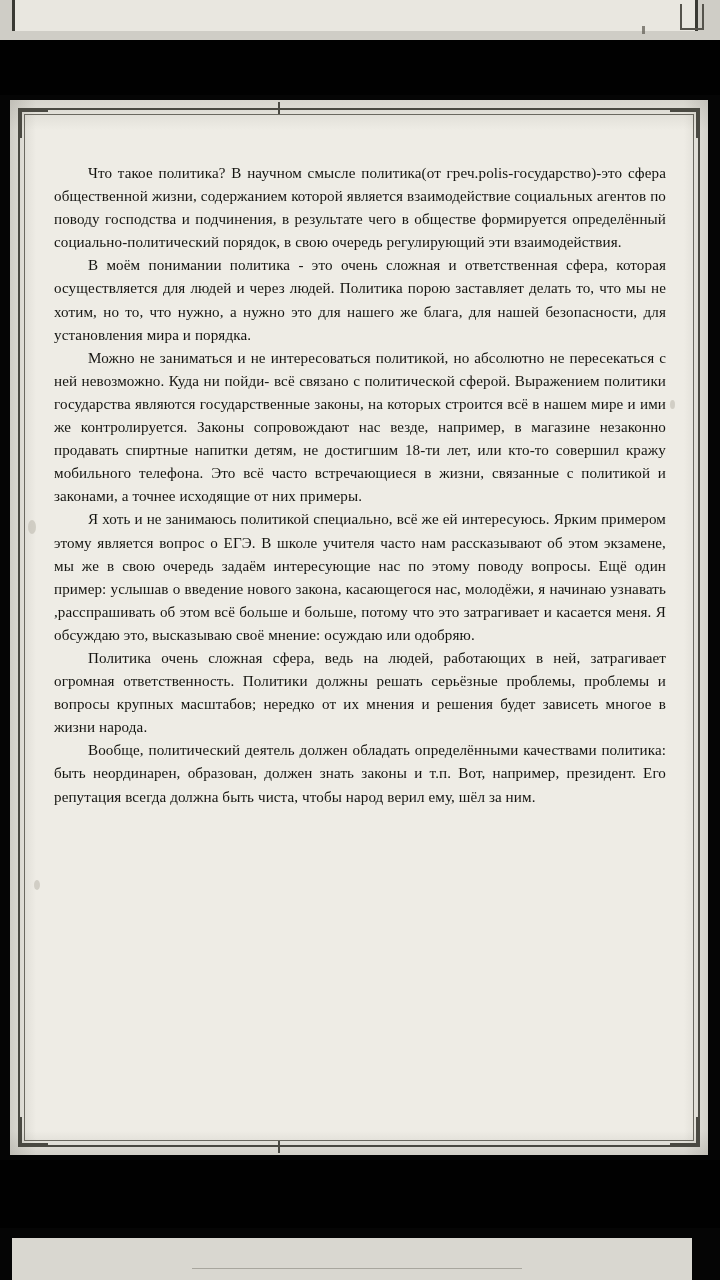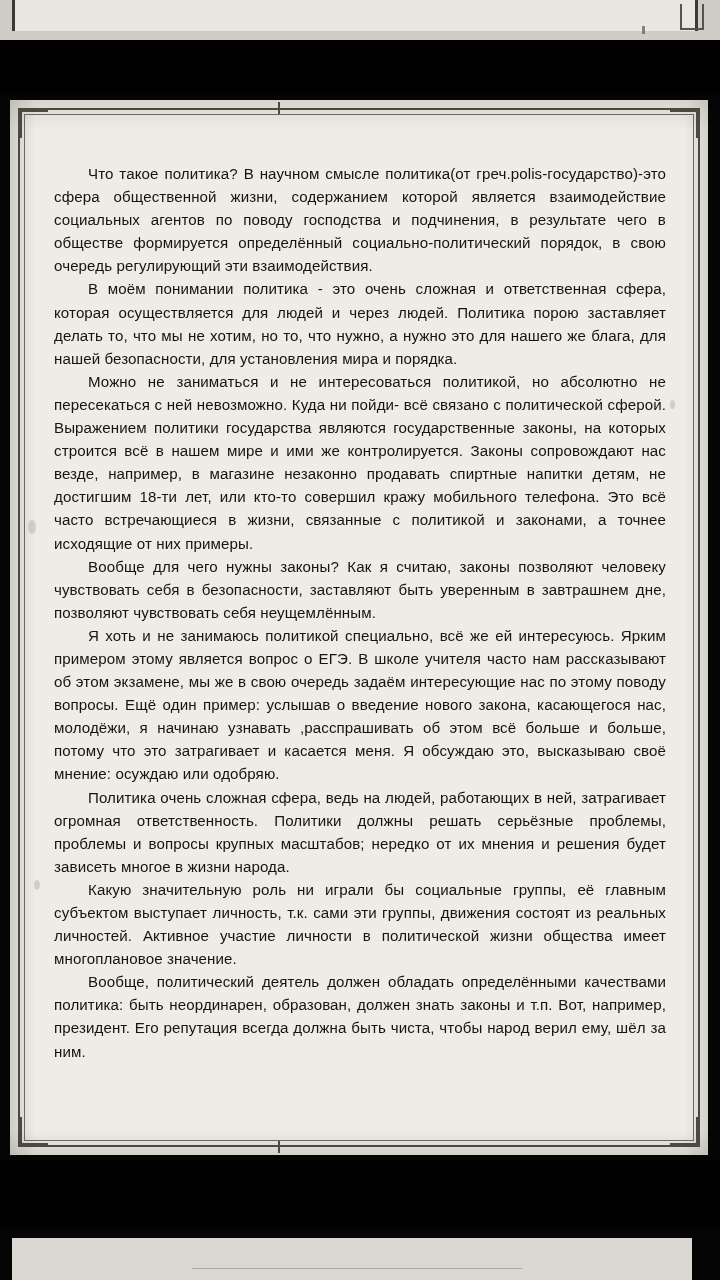--- a/index.html
+++ b/index.html
@@ -148,21 +148,21 @@
   .text-body {
     position: absolute;
     top: 62px;
     left: 44px;
     width: 612px;
     font-size: 15.1px;
     line-height: 23.1px;
     color: #141410;
     text-align: justify;
     text-justify: inter-word;
-    font-family: Liberation Sans, sans-serif;
+    font-family: Liberation Serif, serif;
   }
   .text-body p {
     margin: 0;
     text-indent: 34px;
     letter-spacing: 0.1px;
   }
 
   .bottom-black {
     position: absolute;
     top: 1160px;
@@ -231,24 +231,22 @@
       <div class="tick-bottom"></div>
 
       <div class="blemish" style="left:18px; top:420px; width:8px; height:14px;"></div>
       <div class="blemish" style="left:24px; top:780px; width:6px; height:10px;"></div>
       <div class="blemish" style="left:660px; top:300px; width:5px; height:9px;"></div>
 
       <div class="text-body">
         <p>Что такое политика? В научном смысле политика(от греч.polis-государство)-это сфера общественной жизни, содержанием которой является взаимодействие социальных агентов по поводу господства и подчинения, в результате чего в обществе формируется определённый социально-политический порядок, в свою очередь регулирующий эти взаимодействия.</p>
         <p>В моём понимании политика - это очень сложная и ответственная сфера, которая осуществляется для людей и через людей. Политика порою заставляет делать то, что мы не хотим, но то, что нужно, а нужно это для нашего же блага, для нашей безопасности, для установления мира и порядка.</p>
         <p>Можно не заниматься и не интересоваться политикой, но абсолютно не пересекаться с ней невозможно. Куда ни пойди- всё связано с политической сферой. Выражением политики государства являются государственные законы, на которых строится всё в нашем мире и ими же контролируется. Законы сопровождают нас везде, например, в магазине незаконно продавать спиртные напитки детям, не достигшим 18-ти лет, или кто-то совершил кражу мобильного телефона. Это всё часто встречающиеся в жизни, связанные с политикой и законами, а точнее исходящие от них примеры.</p>
-        <p>Вообще для чего нужны законы? Как я считаю, законы позволяют человеку чувствовать себя в безопасности, заставляют быть уверенным в завтрашнем дне, позволяют чувствовать себя неущемлённым.</p>
         <p>Я хоть и не занимаюсь политикой специально, всё же ей интересуюсь. Ярким примером этому является вопрос о ЕГЭ. В школе учителя часто нам рассказывают об этом экзамене, мы же в свою очередь задаём интересующие нас по этому поводу вопросы. Ещё один пример: услышав о введение нового закона, касающегося нас, молодёжи, я начинаю узнавать ,расспрашивать об этом всё больше и больше, потому что это затрагивает и касается меня. Я обсуждаю это, высказываю своё мнение: осуждаю или одобряю.</p>
         <p>Политика очень сложная сфера, ведь на людей, работающих в ней, затрагивает огромная ответственность. Политики должны решать серьёзные проблемы, проблемы и вопросы крупных масштабов; нередко от их мнения и решения будет зависеть многое в жизни народа.</p>
-        <p>Какую значительную роль ни играли бы социальные группы, её главным субъектом выступает личность, т.к. сами эти группы, движения состоят из реальных личностей. Активное участие личности в политической жизни общества имеет многоплановое значение.</p>
         <p>Вообще, политический деятель должен обладать определёнными качествами политика: быть неординарен, образован, должен знать законы и т.п. Вот, например, президент. Его репутация всегда должна быть чиста, чтобы народ верил ему, шёл за ним.</p>
       </div>
     </div>
   </div>
 
   <div class="bottom-black"></div>
 
   <div class="bottom-strip">
     <div class="bsheet">
       <div class="bline"></div>

